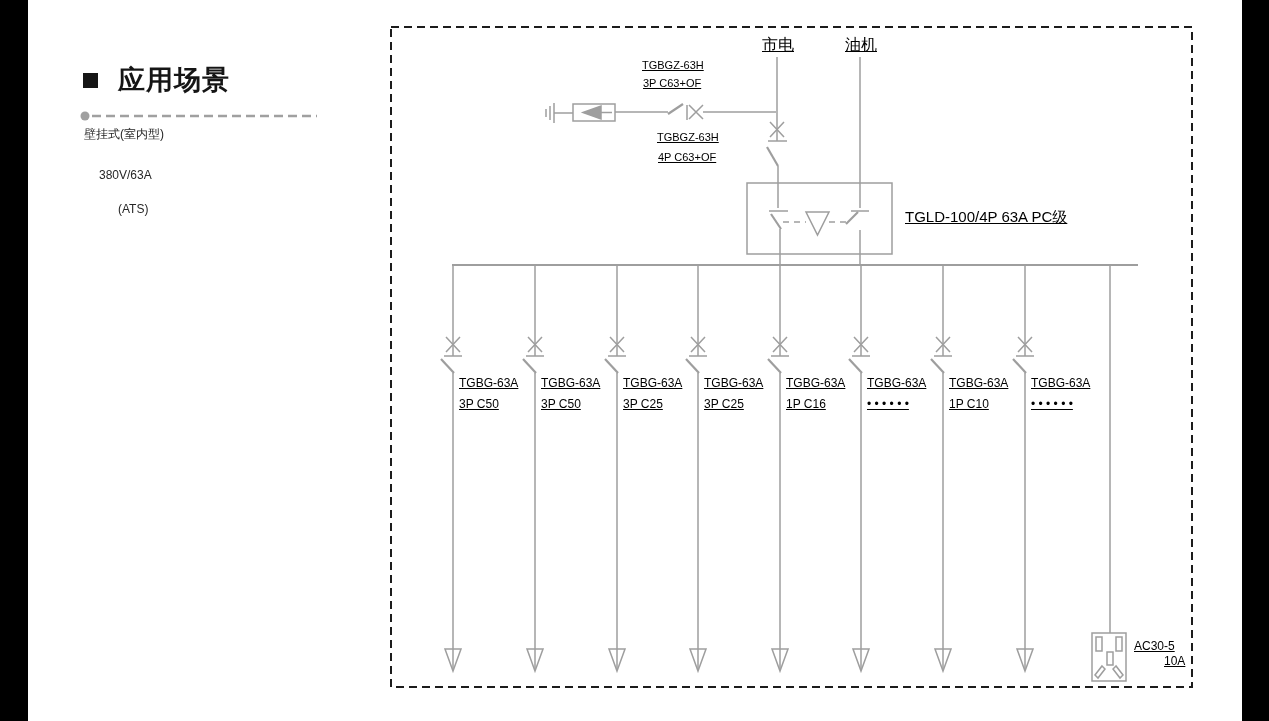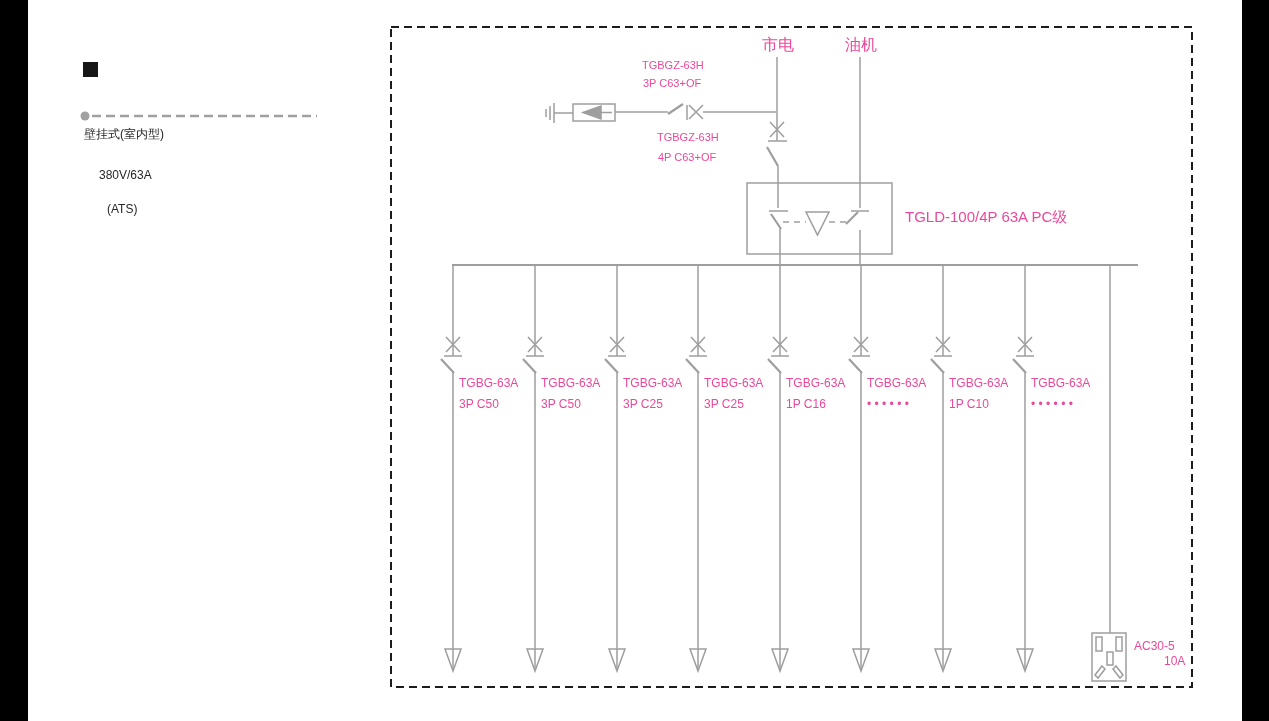--- a/index.html
+++ b/index.html
@@ -14,38 +14,39 @@
 
   
   .sb-heading{
     position:absolute;left:83px;top:62px;display:flex;align-items:center;gap:20px;
     color:#151515;font-size:27px;font-weight:bold;letter-spacing:1px;white-space:nowrap;
   }
   .sb-square{width:15px;height:15px;background:#161616;display:inline-block;}
   .sb-line{position:absolute;color:#262626;font-size:12px;white-space:nowrap;}
   .sb-line.l1{left:84px;top:126px;}
   .sb-line.l2{left:99px;top:168px;text-align:right;}
-  .sb-line.l3{left:107px;top:202px;}
+  .sb-line.l3{left:118px;top:202px;}
 
   
-  .dtext{position:absolute;color:#ec4899;white-space:nowrap;line-height:1.15;}
+  .dtext{position:absolute;color:#000000;white-space:nowrap;line-height:1.15;text-decoration:underline;}
   .fs16{font-size:16px;}
   .fs15{font-size:15px;text-align:right;}
   .fs14{font-size:11px;}
   .fs12{font-size:12px;}
   svg.overlay{position:absolute;left:0;top:0;}
 </style>
 </head>
 <body>
 
 <div class="strip left"></div>
 <div class="strip right"></div>
 
 <div class="sb-heading">
   <span class="sb-square"></span>
+  <span>应用场景</span>
 </div>
 <div class="sb-line l1">壁挂式(室内型)</div>
 <div class="sb-line l2">380V/63A</div>
 <div class="sb-line l3">(ATS)</div>
 
 <svg class="overlay" width="1269" height="721" viewBox="0 0 1269 721">
   <defs>
     <g id="brk" stroke="#9e9e9e" stroke-width="1.5" fill="none">
       <path d="M-7,0 L7,15 M-7,15 L7,0"></path>
       <path d="M-9,19 H9"></path>

